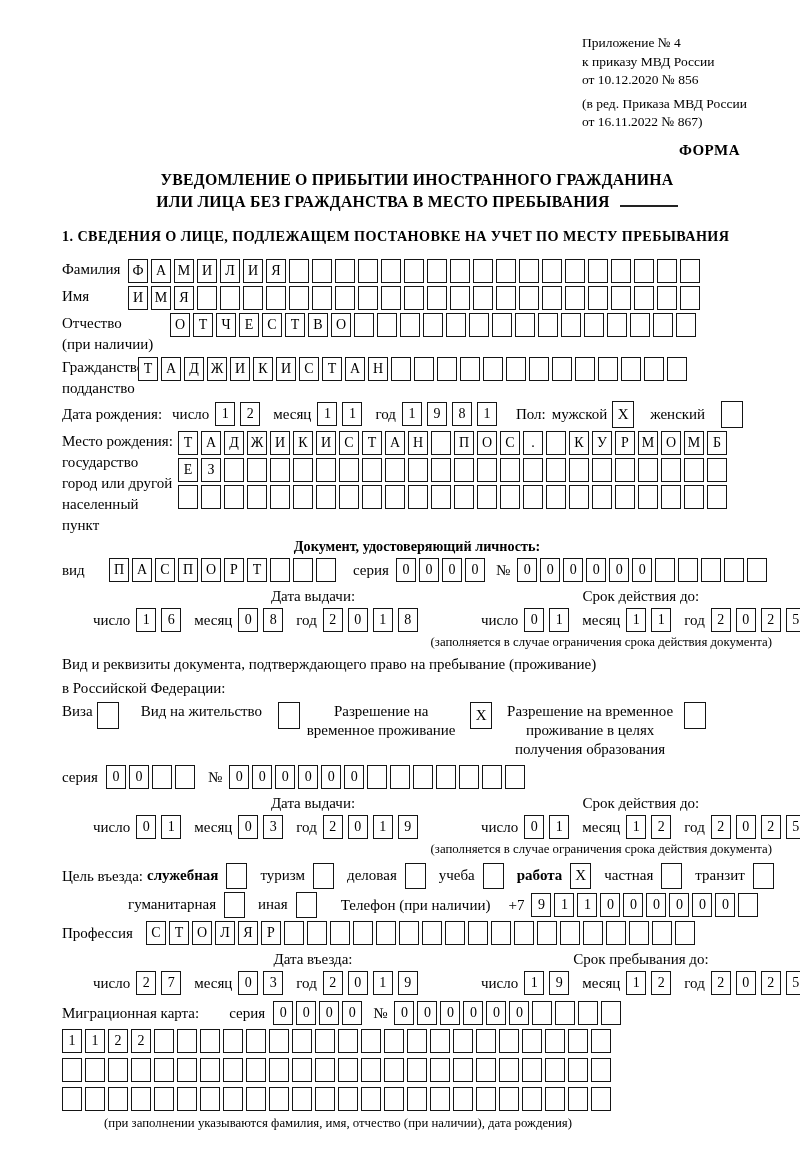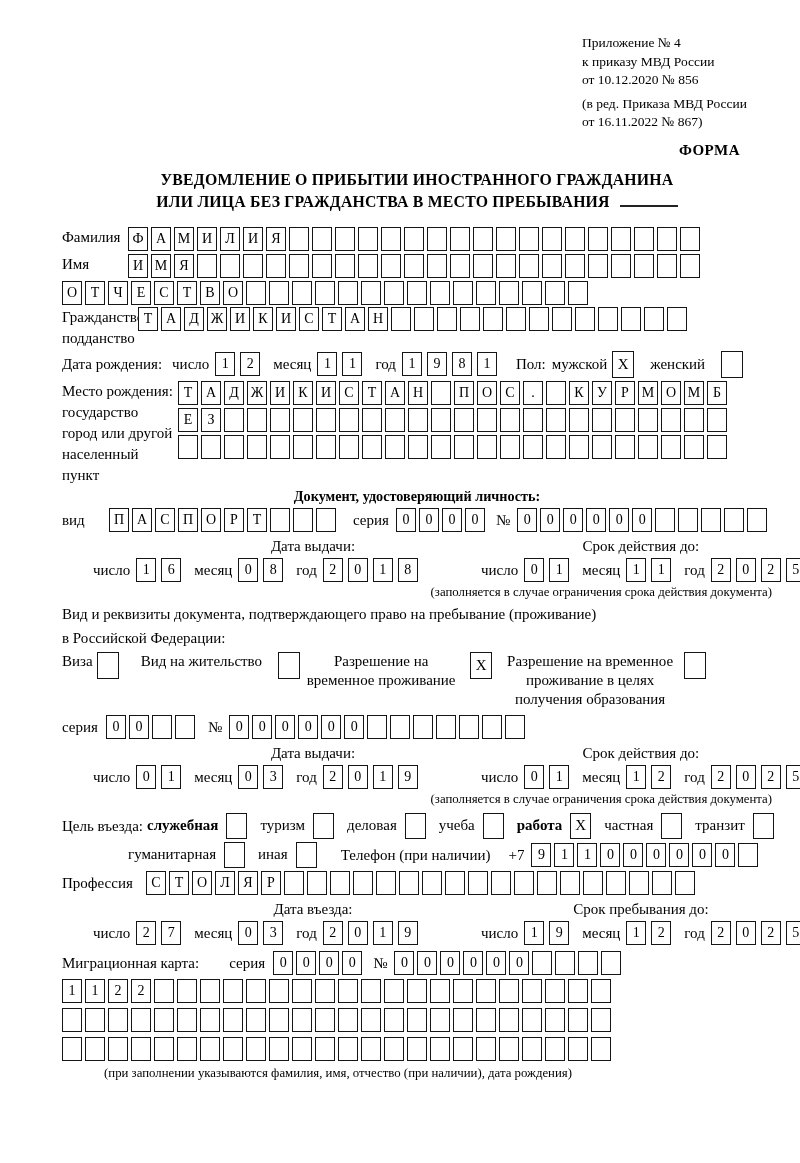--- a/index.html
+++ b/index.html
@@ -62,20 +62,21 @@
       <div class="line">(в ред. Приказа МВД России</div>
       <div class="line">от 16.11.2022 № 867)</div>
     </div>
   <div class="forma">ФОРМА</div>
 
   <div class="title">
     <div>УВЕДОМЛЕНИЕ О ПРИБЫТИИ ИНОСТРАННОГО ГРАЖДАНИНА</div>
     <div><span>ИЛИ ЛИЦА БЕЗ ГРАЖДАНСТВА В МЕСТО ПРЕБЫВАНИЯ</span><span class="blank-underline"></span></div>
   </div>
 
+  <div class="sec-heading">1. СВЕДЕНИЯ О ЛИЦЕ, ПОДЛЕЖАЩЕМ ПОСТАНОВКЕ НА УЧЕТ ПО МЕСТУ ПРЕБЫВАНИЯ</div>
 
   <div class="row" style="margin-top:14px">
     <span class="lbl" style="width:66px">Фамилия</span>
     <span class="cells">
         <span class="cell filled">Ф</span>
         <span class="cell filled">А</span>
         <span class="cell filled">М</span>
         <span class="cell filled">И</span>
         <span class="cell filled">Л</span>
         <span class="cell filled">И</span>
@@ -126,20 +127,24 @@
         <span class="cell"></span>
         <span class="cell"></span>
         <span class="cell"></span>
         <span class="cell"></span>
         <span class="cell"></span>
         <span class="cell"></span>
       </span>
   </div>
 
   <div class="row mt3">
+    <span class="lblcol" style="width:108px;flex:none">
+        <div class="line">Отчество</div>
+        <div class="line">(при наличии)</div>
+      </span>
     <span class="cells">
         <span class="cell filled">О</span>
         <span class="cell filled">Т</span>
         <span class="cell filled">Ч</span>
         <span class="cell filled">Е</span>
         <span class="cell filled">С</span>
         <span class="cell filled">Т</span>
         <span class="cell filled">В</span>
         <span class="cell filled">О</span>
         <span class="cell"></span>

